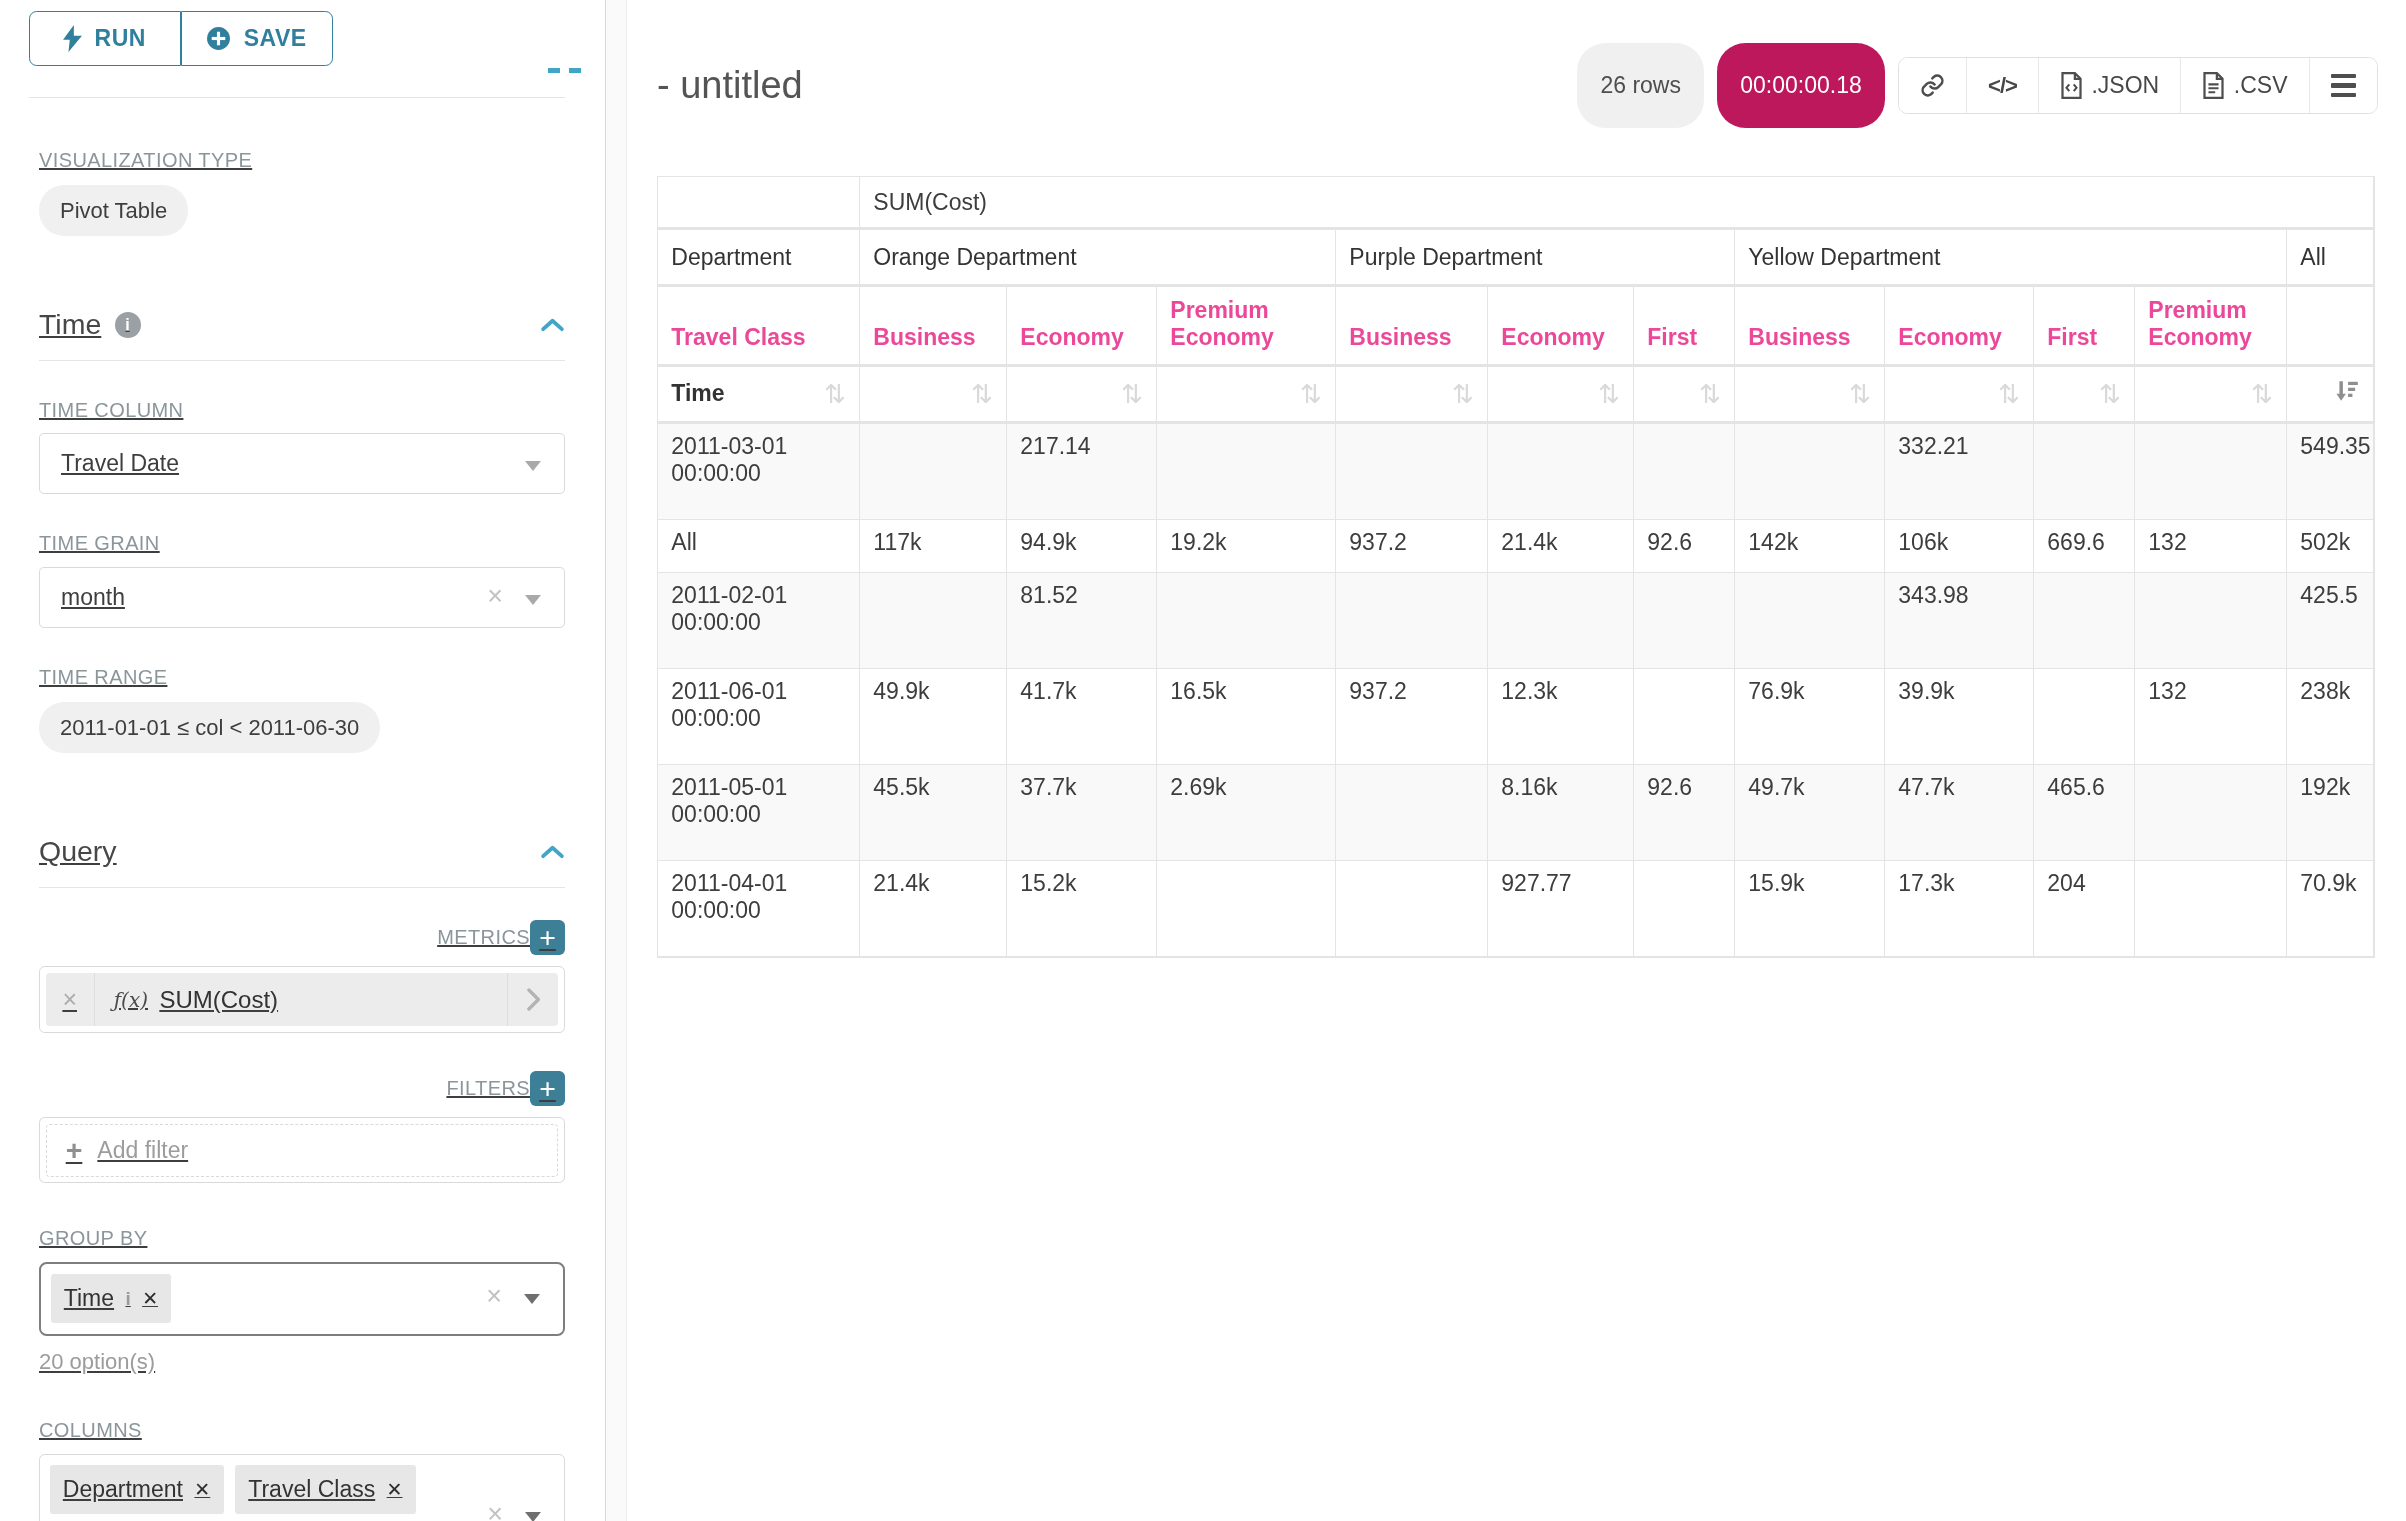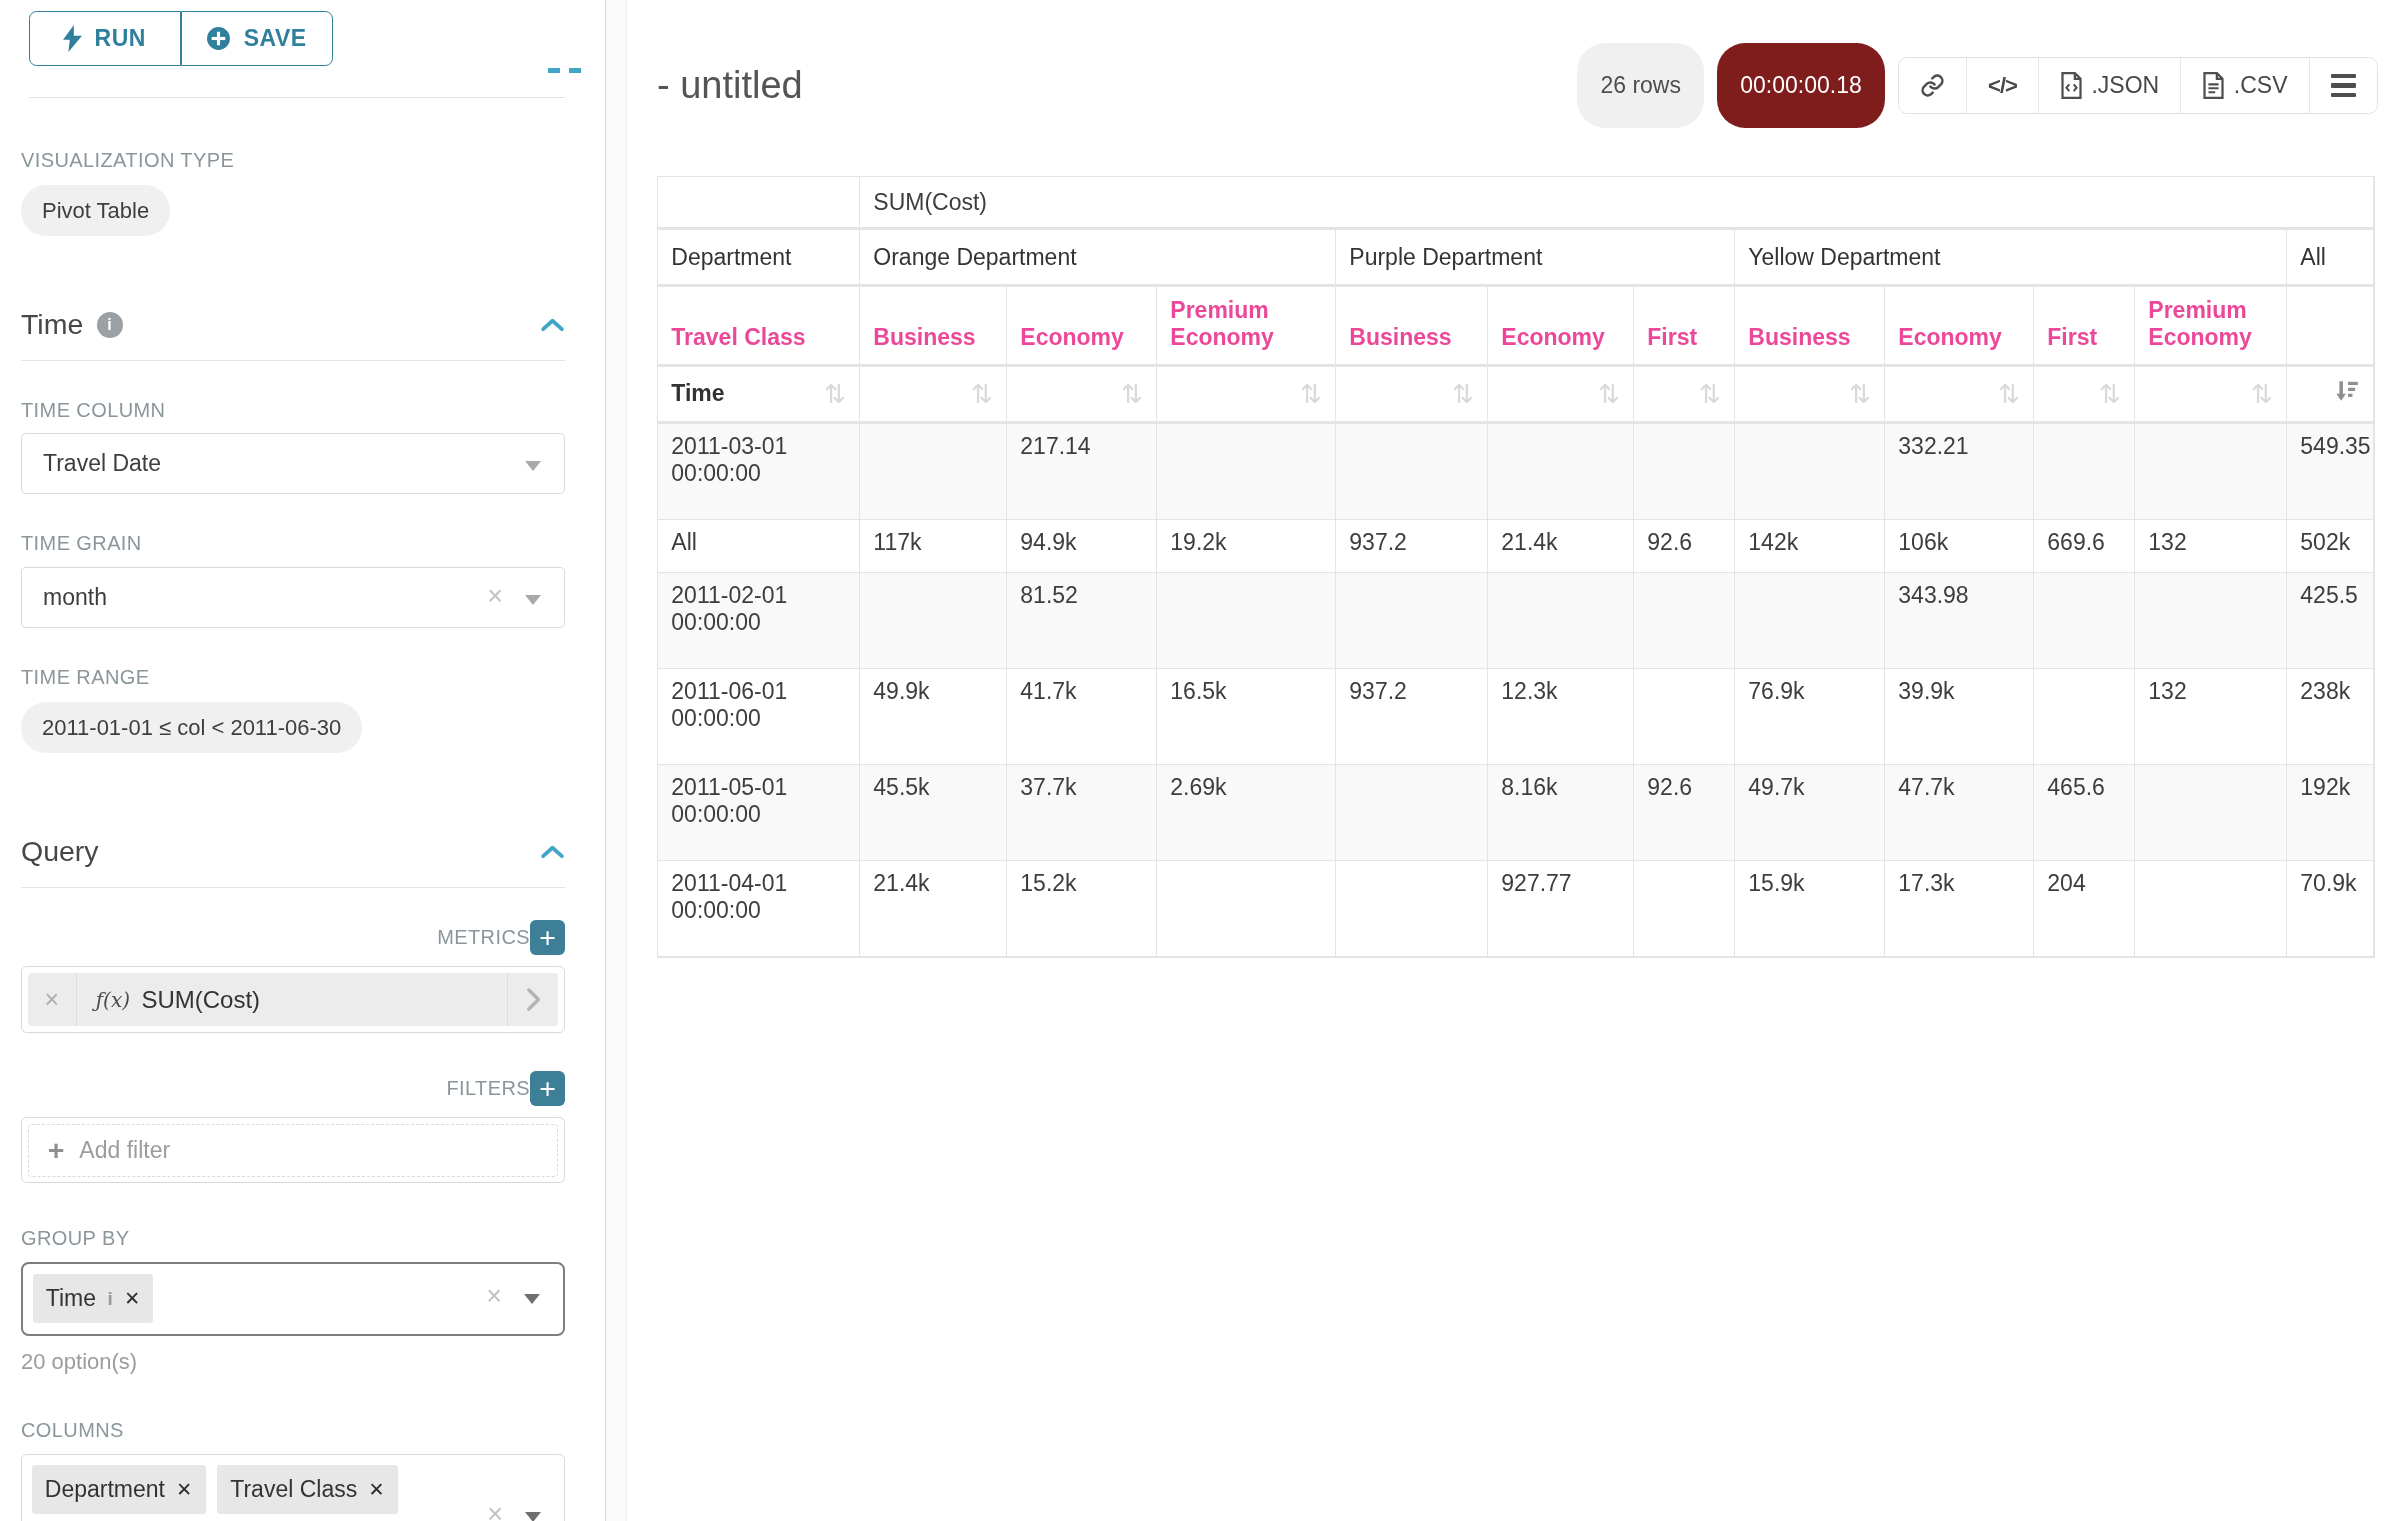--- a/index.html
+++ b/index.html
@@ -18,21 +18,21 @@
 
   .run-save { position:absolute; top:11.4px; left:28.5px; display:flex; z-index:3; }
   .btn { height:55px; width:152px; display:flex; align-items:center; justify-content:center;
     gap:12.4px; background:#fff; border:1.9px solid #2f7f9d; color:#2f7f9d; font-weight:700;
     font-size:23px; letter-spacing:0.5px; cursor:pointer; }
   .btn.run { border-radius:7.6px 0 0 7.6px; border-right-width:1px; }
   .btn.save { border-radius:0 7.6px 7.6px 0; border-left-width:1px; }
 
   .top-divider { position:absolute; top:97px; left:28.5px; right:40px; height:1px; background:#e4e4e4; z-index:2; background-clip:padding-box;}
 
-  .sb-content { position:absolute; top:98px; left:0; right:0; bottom:0; padding:0 40px 0 21px; overflow:hidden; }
+  .sb-content { position:absolute; top:98px; left:0; right:0; bottom:0; padding:0 40px 0 39px; overflow:hidden;text-decoration:underline; }
 
   .field-label { font-size:20px; color:#8b969b; letter-spacing:0.4px; }
   .mt-viz { margin-top:51px; }
 
   .pill { display:inline-block; background:#f0f0f0; border-radius:25px; padding:12.4px 21px;
     font-size:22px; color:#3e3e3e; margin-top:13.3px; }
 
   .section-head { display:flex; align-items:center; margin-top:72px; }
   .section-title { font-size:28.5px; color:#474747; display:flex; align-items:center; gap:13.3px; }
   .info-circle { width:26px; height:26px; border-radius:50%; background:#9aa0a4; color:#fff;
@@ -87,21 +87,21 @@
   .hint { margin-top:13.3px; font-size:22px; color:#9c9c9c; }
   .label-gap2 { margin-top:44px; }
 
   
   .main { flex:1; position:relative; padding:0 28.5px 0 30px;margin-top:20px; }
   .main-header { display:flex; align-items:center; margin-top:23px; }
   .page-title { font-size:38px; color:#545454; }
   .controls { margin-left:auto; display:flex; align-items:center; gap:13.3px; }
   .badge { border-radius:28.5px; padding:29px 23px; font-size:23px; }
   .badge.gray { background:#f0f0f0; color:#4e4e4e; }
-  .badge.green { background:#7f1d1d; color:#fff; }
+  .badge.green { background:#be185d; color:#fff; }
   .btn-grp { display:flex; border:1.5px solid #e0e0e0; border-radius:9.5px; background:#fff; overflow:hidden; }
   .grp-item { padding:0 21px; height:55px; display:flex; align-items:center; gap:8.6px;
     border-left:1.5px solid #e8e8e8; font-size:23px; color:#474747; cursor:pointer; background:#fff; }
   .grp-item:first-child { border-left:none; }
   .code-glyph { font-size:22px; font-weight:600; color:#474747; letter-spacing:-1px; }
   .burger { display:flex; flex-direction:column; gap:4.8px; }
   .burger span { width:25px; height:4.8px; background:#4e4e4e; border-radius:1px; }
 
   
   .pivot-wrap { margin-top:48px; }

